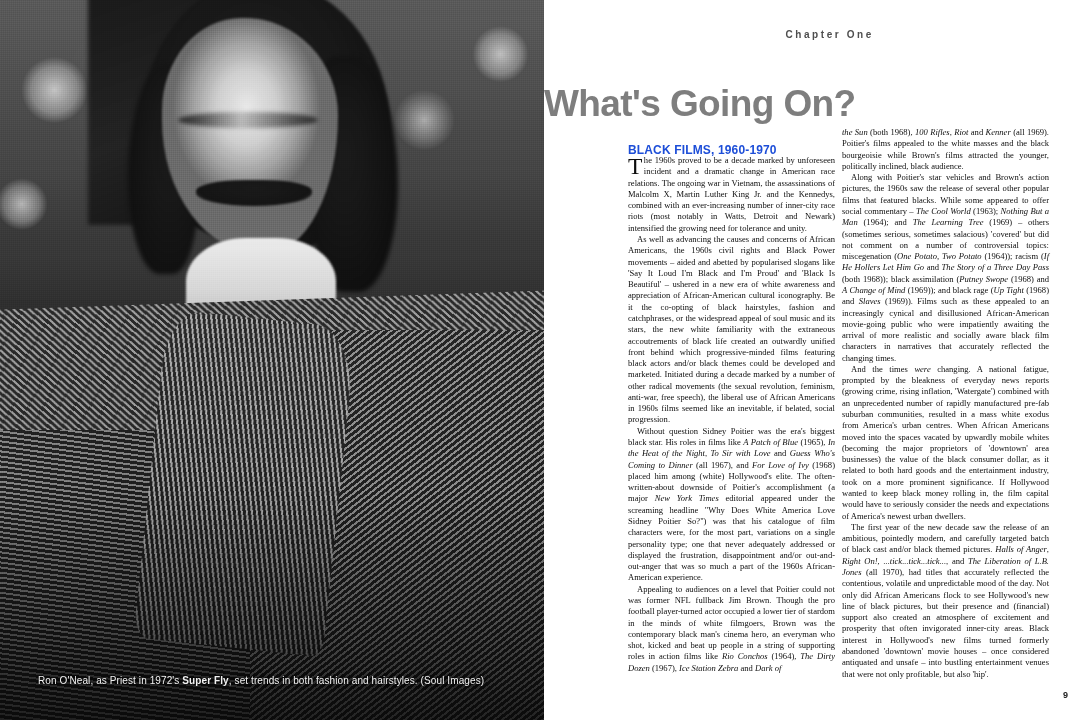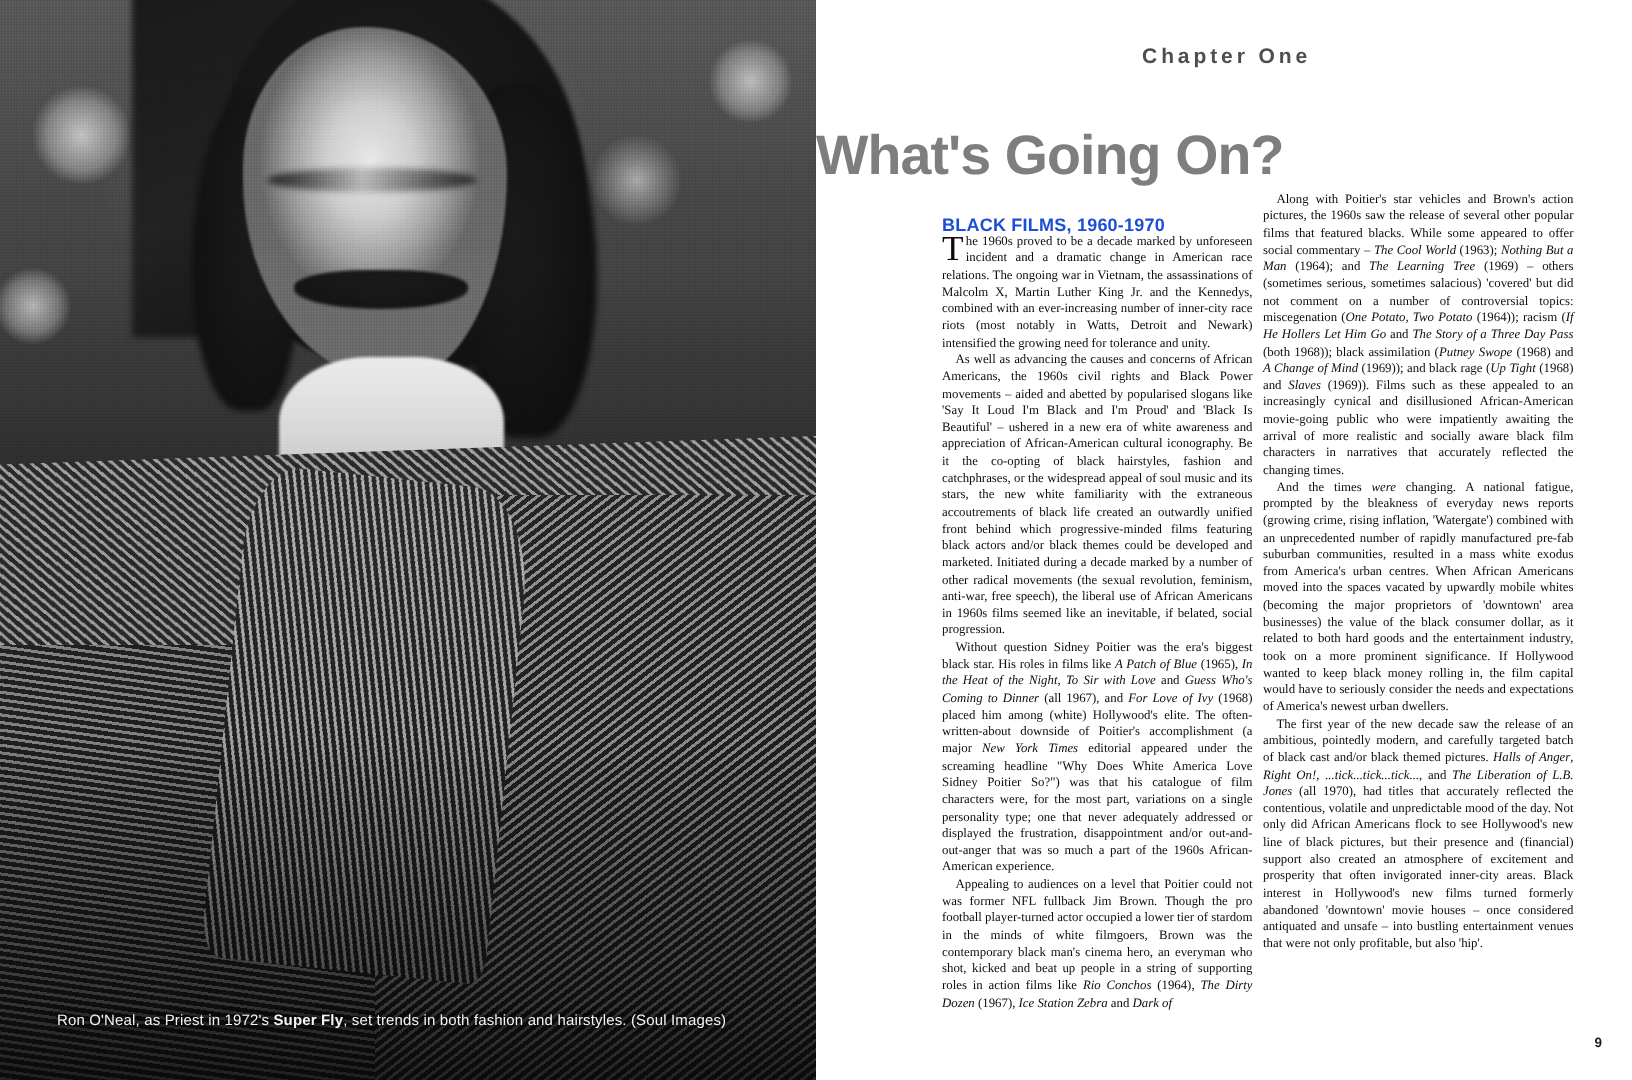--- a/index.html
+++ b/index.html
@@ -202,21 +202,21 @@
     background: #ffffff;
   }
 
   #chapter-label {
     position: absolute;
     left: 84px;
     top: 29px;
     width: 246px;
     text-align: right;
     font-family: "Liberation Sans", sans-serif;
-    font-size: 14px;
+    font-size: 10px;
     font-weight: 700;
     letter-spacing: 2.6px;
     color: #4e4e4e;
   }
 
   #page-title {
     position: absolute;
     left: 0;
     top: 57px;
     width: 440px;
@@ -322,20 +322,21 @@
 
     <h2 id="section-heading">BLACK FILMS, 1960-1970</h2>
 
     <div class="body-col" id="col-left">
         <p class="first"><span class="dropcap">T</span>he 1960s proved to be a decade marked by unforeseen incident and a dramatic change in American race relations. The ongoing war in Vietnam, the assassinations of Malcolm X, Martin Luther King Jr. and the Kennedys, combined with an ever-increasing number of inner-city race riots (most notably in Watts, Detroit and Newark) intensified the growing need for tolerance and unity.</p>
         <p>As well as advancing the causes and concerns of African Americans, the 1960s civil rights and Black Power movements – aided and abetted by popularised slogans like 'Say It Loud I'm Black and I'm Proud' and 'Black Is Beautiful' – ushered in a new era of white awareness and appreciation of African-American cultural iconography. Be it the co-opting of black hairstyles, fashion and catchphrases, or the widespread appeal of soul music and its stars, the new white familiarity with the extraneous accoutrements of black life created an outwardly unified front behind which progressive-minded films featuring black actors and/or black themes could be developed and marketed. Initiated during a decade marked by a number of other radical movements (the sexual revolution, feminism, anti-war, free speech), the liberal use of African Americans in 1960s films seemed like an inevitable, if belated, social progression.</p>
         <p>Without question Sidney Poitier was the era's biggest black star. His roles in films like <i>A Patch of Blue</i> (1965), <i>In the Heat of the Night</i>, <i>To Sir with Love</i> and <i>Guess Who's Coming to Dinner</i> (all 1967), and <i>For Love of Ivy</i> (1968) placed him among (white) Hollywood's elite. The often-written-about downside of Poitier's accomplishment (a major <i>New York Times</i> editorial appeared under the screaming headline "Why Does White America Love Sidney Poitier So?") was that his catalogue of film characters were, for the most part, variations on a single personality type; one that never adequately addressed or displayed the frustration, disappointment and/or out-and-out-anger that was so much a part of the 1960s African-American experience.</p>
         <p>Appealing to audiences on a level that Poitier could not was former NFL fullback Jim Brown. Though the pro football player-turned actor occupied a lower tier of stardom in the minds of white filmgoers, Brown was the contemporary black man's cinema hero, an everyman who shot, kicked and beat up people in a string of supporting roles in action films like <i>Rio Conchos</i> (1964), <i>The Dirty Dozen</i> (1967), <i>Ice Station Zebra</i> and <i>Dark of</i></p>
       </div>
     <div class="body-col" id="col-right">
+        <p class="first"><i>the Sun</i> (both 1968), <i>100 Rifles</i>, <i>Riot</i> and <i>Kenner</i> (all 1969). Poitier's films appealed to the white masses and the black bourgeoisie while Brown's films attracted the younger, politically inclined, black audience.</p>
         <p>Along with Poitier's star vehicles and Brown's action pictures, the 1960s saw the release of several other popular films that featured blacks. While some appeared to offer social commentary – <i>The Cool World</i> (1963); <i>Nothing But a Man</i> (1964); and <i>The Learning Tree</i> (1969) – others (sometimes serious, sometimes salacious) 'covered' but did not comment on a number of controversial topics: miscegenation (<i>One Potato, Two Potato</i> (1964)); racism (<i>If He Hollers Let Him Go</i> and <i>The Story of a Three Day Pass</i> (both 1968)); black assimilation (<i>Putney Swope</i> (1968) and <i>A Change of Mind</i> (1969)); and black rage (<i>Up Tight</i> (1968) and <i>Slaves</i> (1969)). Films such as these appealed to an increasingly cynical and disillusioned African-American movie-going public who were impatiently awaiting the arrival of more realistic and socially aware black film characters in narratives that accurately reflected the changing times.</p>
         <p>And the times <i>were</i> changing. A national fatigue, prompted by the bleakness of everyday news reports (growing crime, rising inflation, 'Watergate') combined with an unprecedented number of rapidly manufactured pre-fab suburban communities, resulted in a mass white exodus from America's urban centres. When African Americans moved into the spaces vacated by upwardly mobile whites (becoming the major proprietors of 'downtown' area businesses) the value of the black consumer dollar, as it related to both hard goods and the entertainment industry, took on a more prominent significance. If Hollywood wanted to keep black money rolling in, the film capital would have to seriously consider the needs and expectations of America's newest urban dwellers.</p>
         <p>The first year of the new decade saw the release of an ambitious, pointedly modern, and carefully targeted batch of black cast and/or black themed pictures. <i>Halls of Anger</i>, <i>Right On!</i>, <i>...tick...tick...tick...</i>, and <i>The Liberation of L.B. Jones</i> (all 1970), had titles that accurately reflected the contentious, volatile and unpredictable mood of the day. Not only did African Americans flock to see Hollywood's new line of black pictures, but their presence and (financial) support also created an atmosphere of excitement and prosperity that often invigorated inner-city areas. Black interest in Hollywood's new films turned formerly abandoned 'downtown' movie houses – once considered antiquated and unsafe – into bustling entertainment venues that were not only profitable, but also 'hip'.</p>
       </div>
 
     <div id="page-number">9</div>
   </div>
 
 </div>
 

